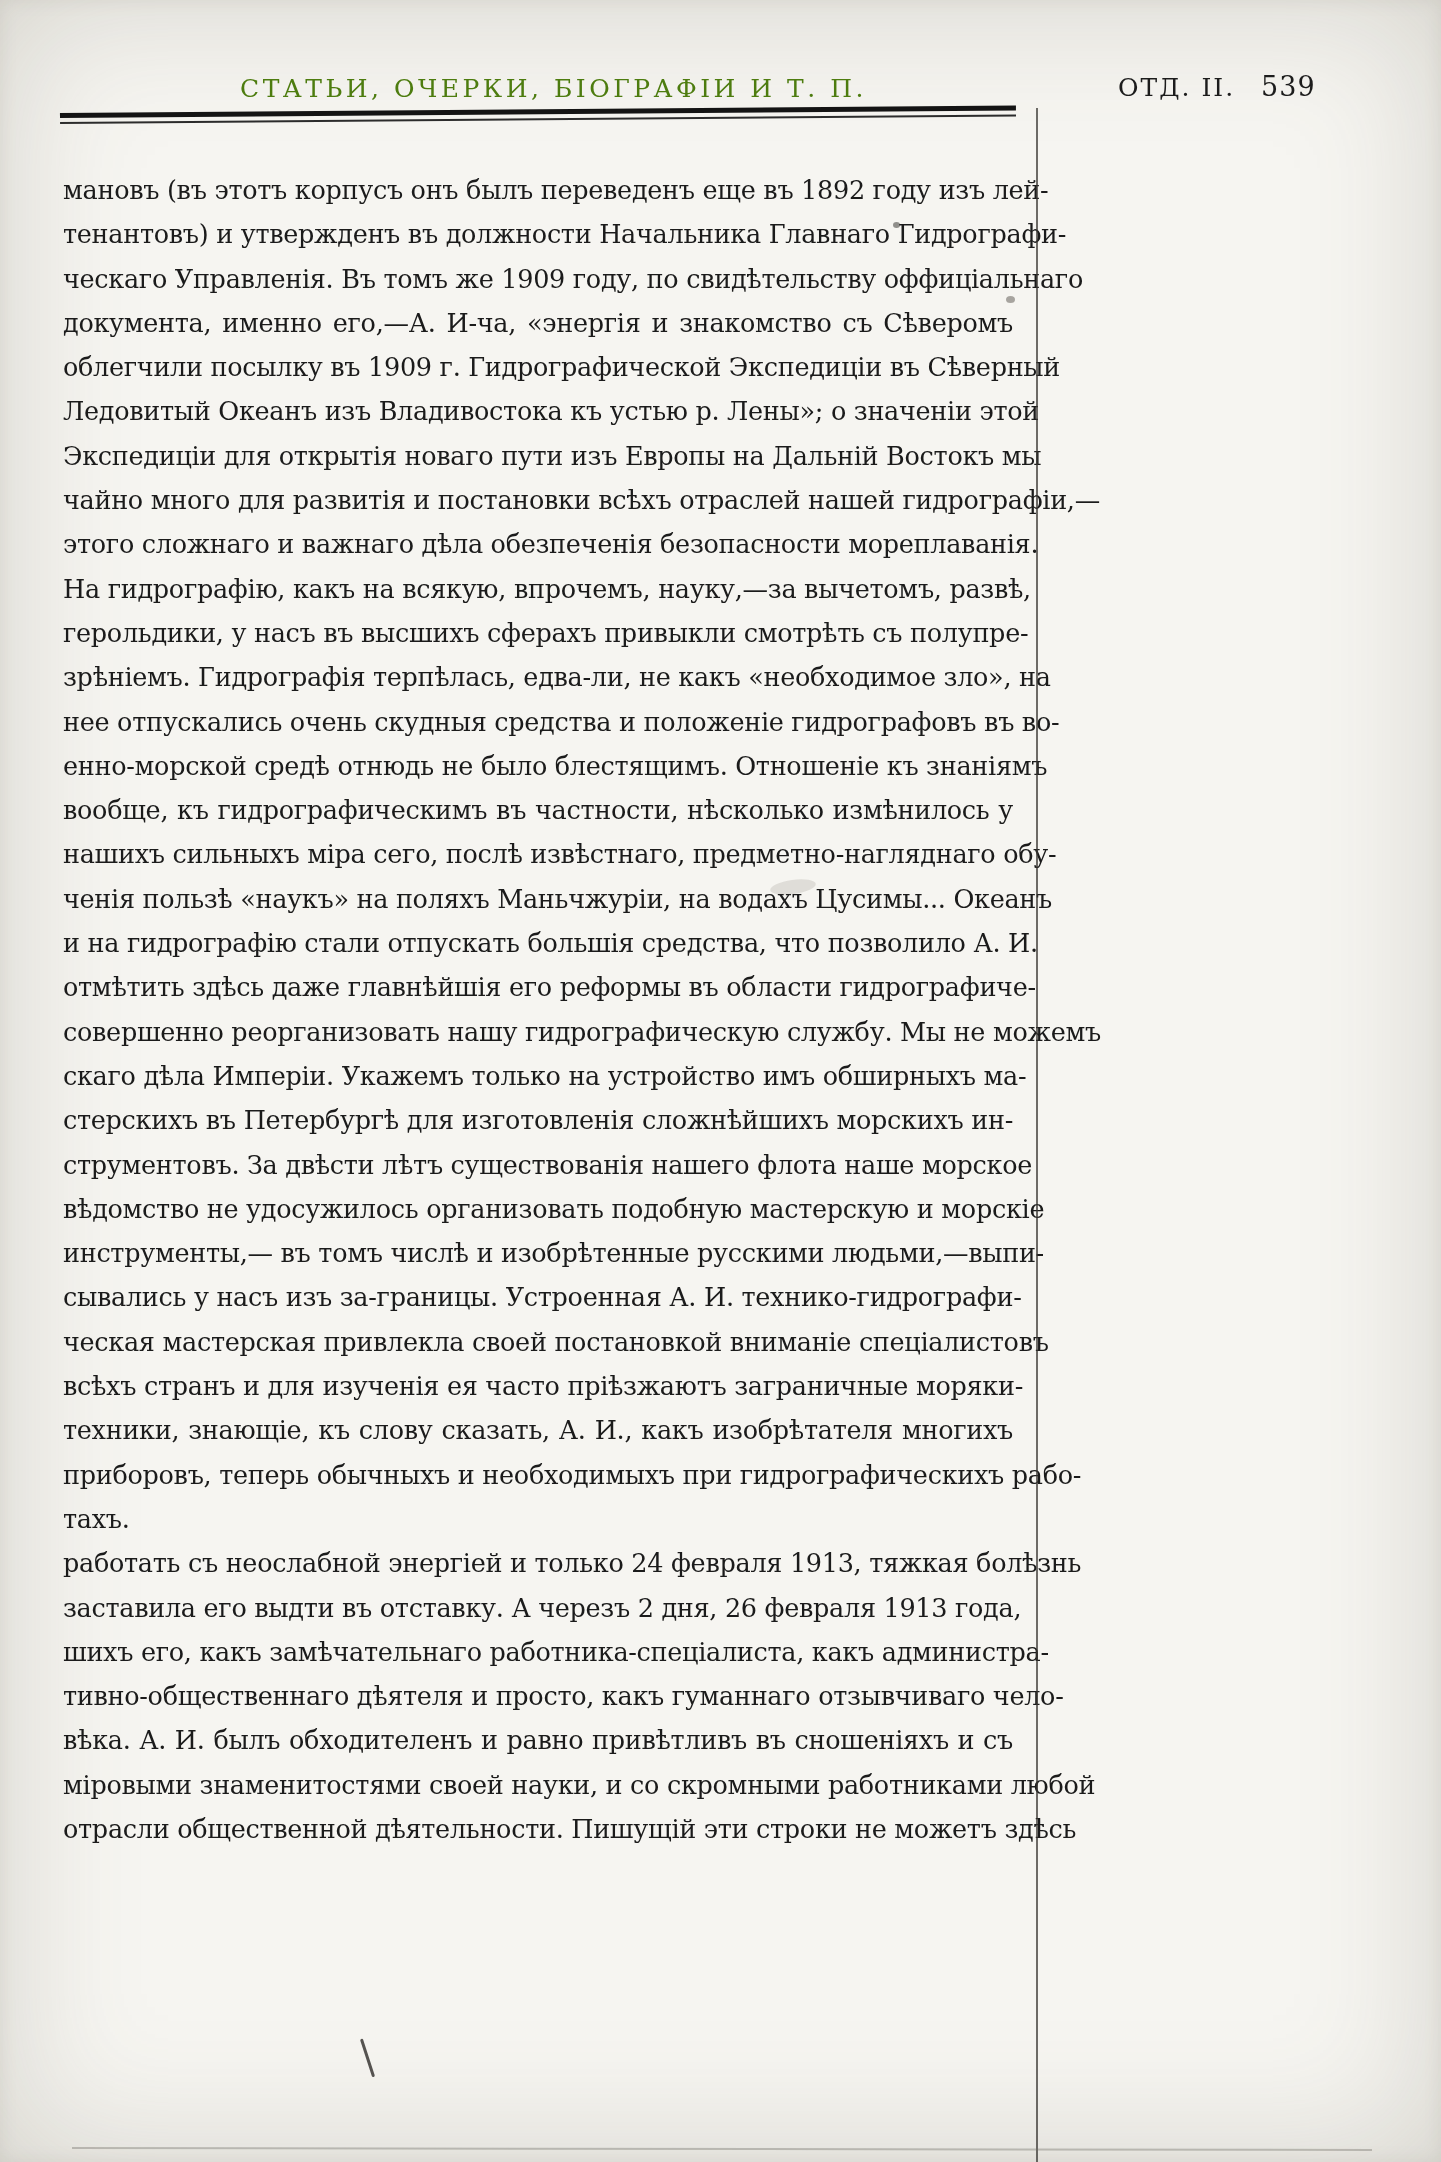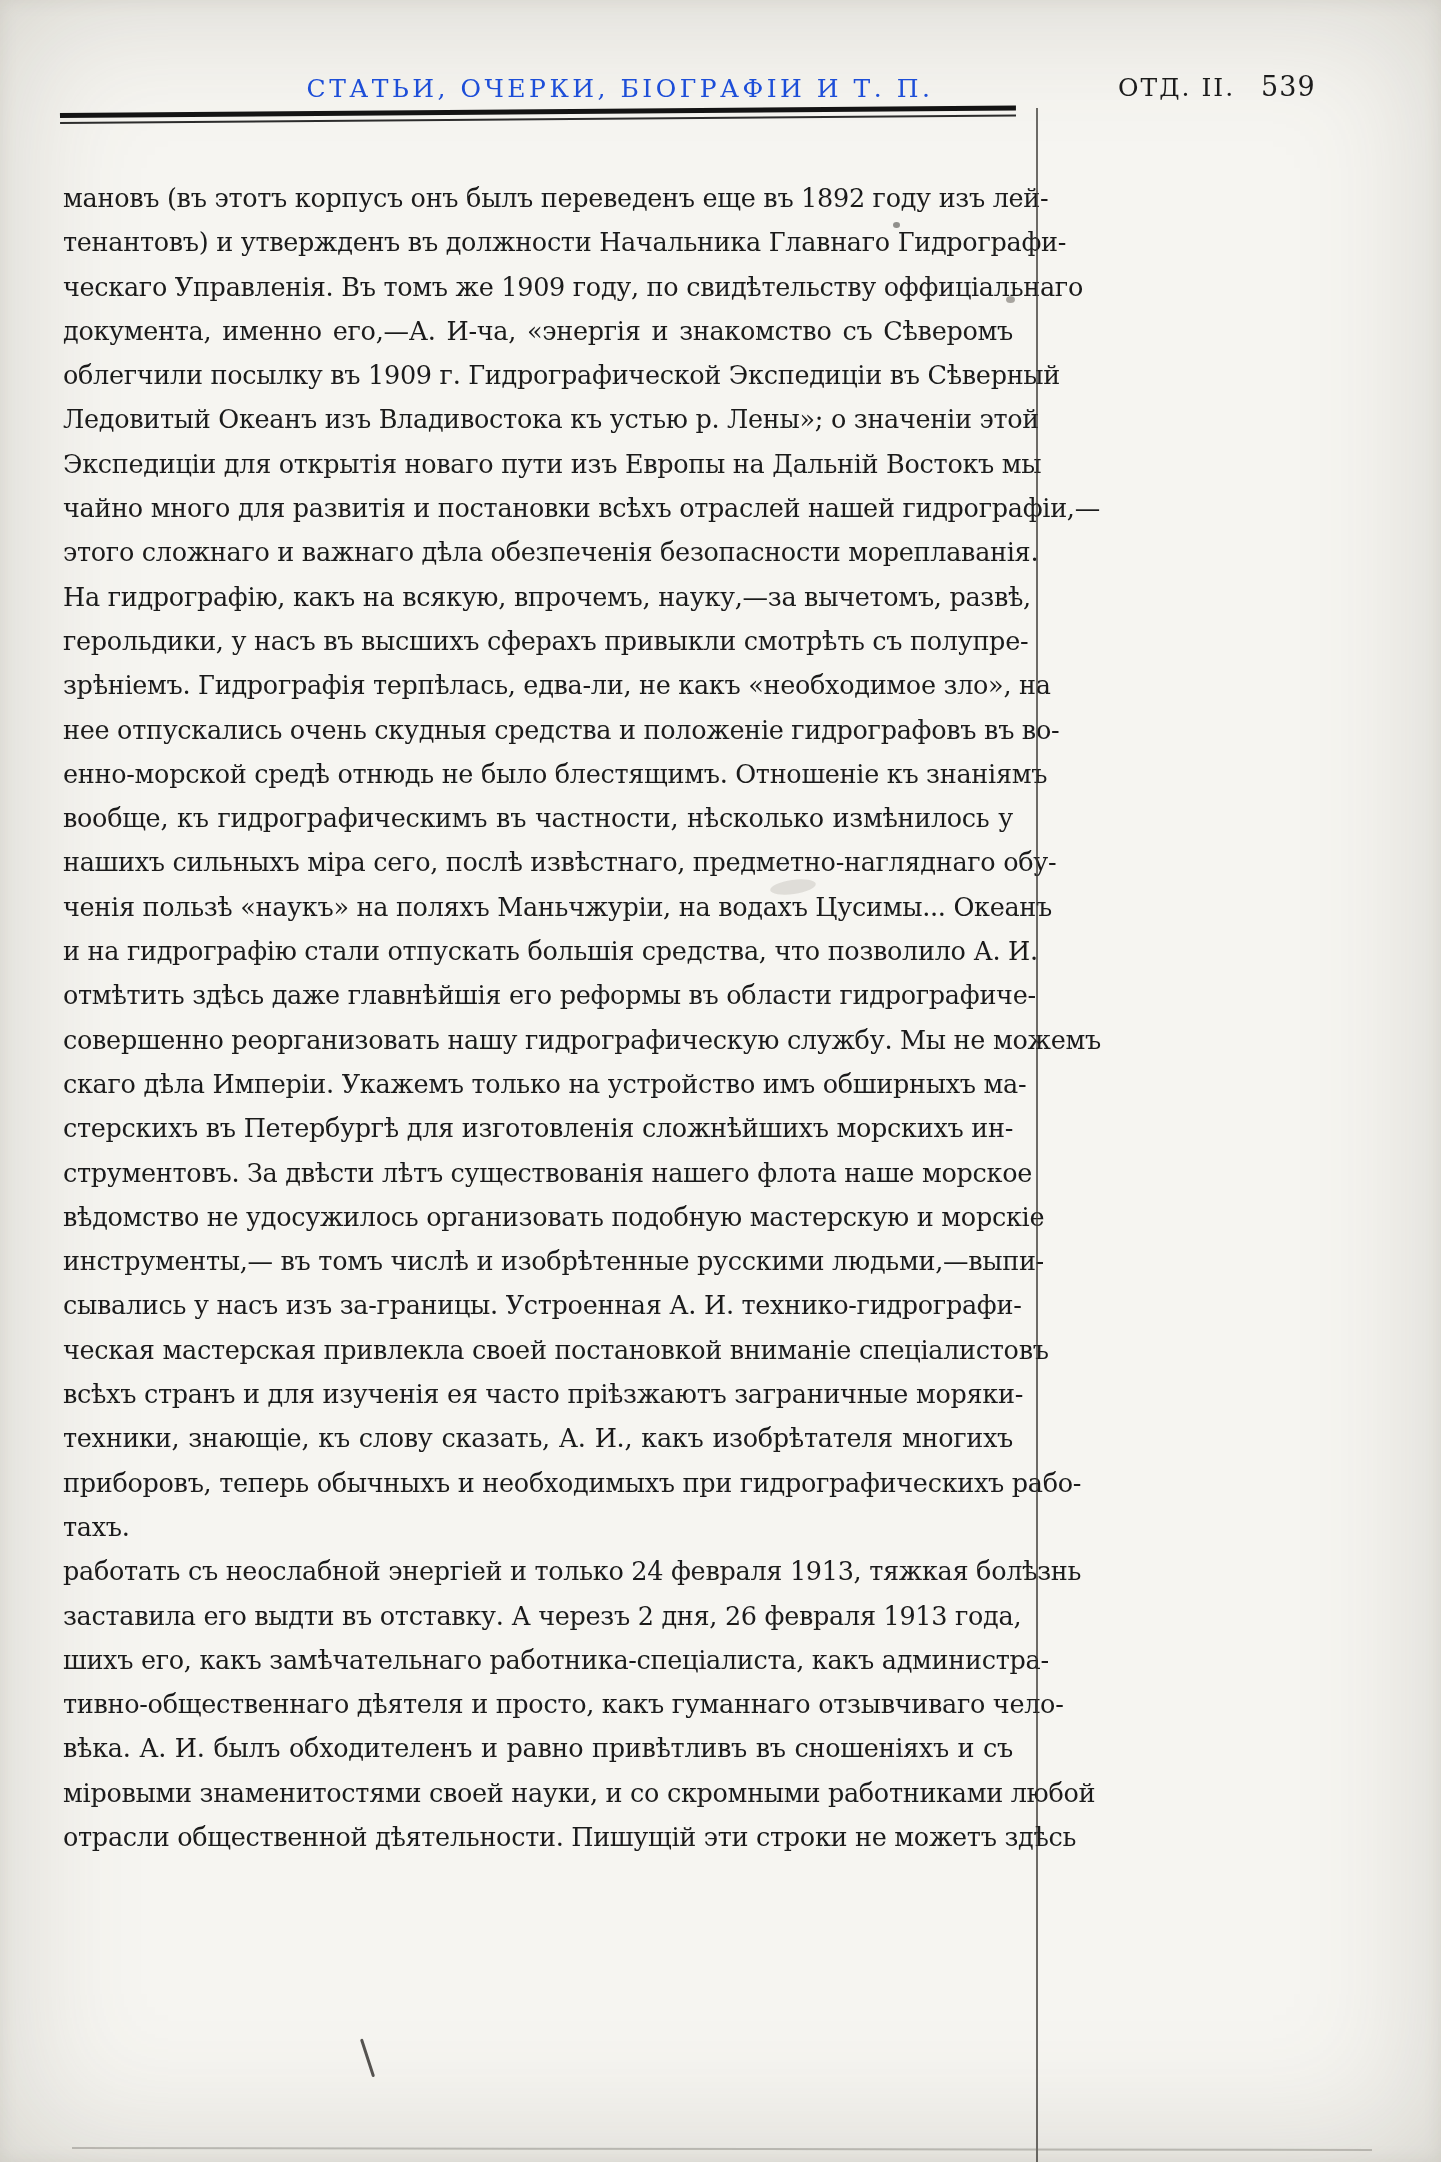--- a/index.html
+++ b/index.html
@@ -8,39 +8,39 @@
     background:#f6f5f1;
     font-family:"DejaVu Serif", serif;
   }
   .vignette{
     position:absolute;inset:0;pointer-events:none;
     box-shadow:inset 0 0 140px rgba(90,85,70,0.22), inset 0 0 18px rgba(120,115,100,0.12);
   }
   
   .header-title{
     position:absolute;top:74px;left:240px;width:760px;height:30px;
-    text-align:center;font-size:25px;letter-spacing:3.5px;color:#1d4ed8;
+    text-align:left;font-size:25px;letter-spacing:3.5px;color:#4d7c0f;
     white-space:nowrap;
   }
   .header-right{
     position:absolute;top:72px;left:1118px;width:250px;height:30px;
     display:flex;align-items:flex-end;gap:26px;color:#1c1c1c;
   }
   .header-section{font-size:25px;letter-spacing:2px;}
   .header-page{font-size:27px;letter-spacing:1px;}
   
   .rules{
     position:absolute;top:113px;left:60px;width:956px;
     transform:rotate(-0.45deg);transform-origin:left center;
   }
   .rule-thick{height:5px;background:#141414;}
   .rule-thin{height:2px;background:#2c2c2c;margin-top:4px;}
   
   .page-body{
-    position:absolute;top:176px;left:63px;width:950px;color:#1b1b1b;
+    position:absolute;top:168px;left:63px;width:950px;color:#1b1b1b;
   }
   .line{
     height:44.3px;line-height:44.3px;font-size:25.5px;letter-spacing:-0.3px;
     text-align:justify;text-align-last:justify;white-space:nowrap;overflow:visible;
   }
   .line.last{text-align-last:left;}
   .line.indent{text-indent:58px;}
   
   .gutter-line{
     position:absolute;left:1036px;top:108px;width:2px;height:2054px;

